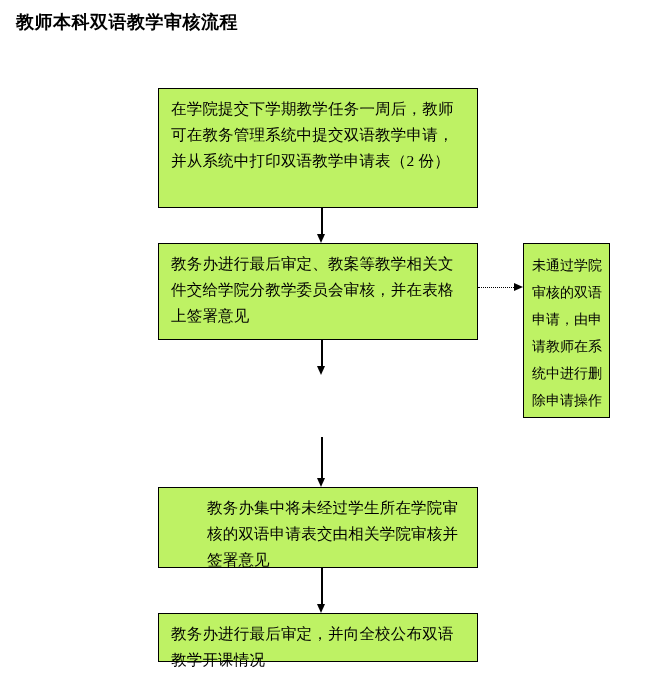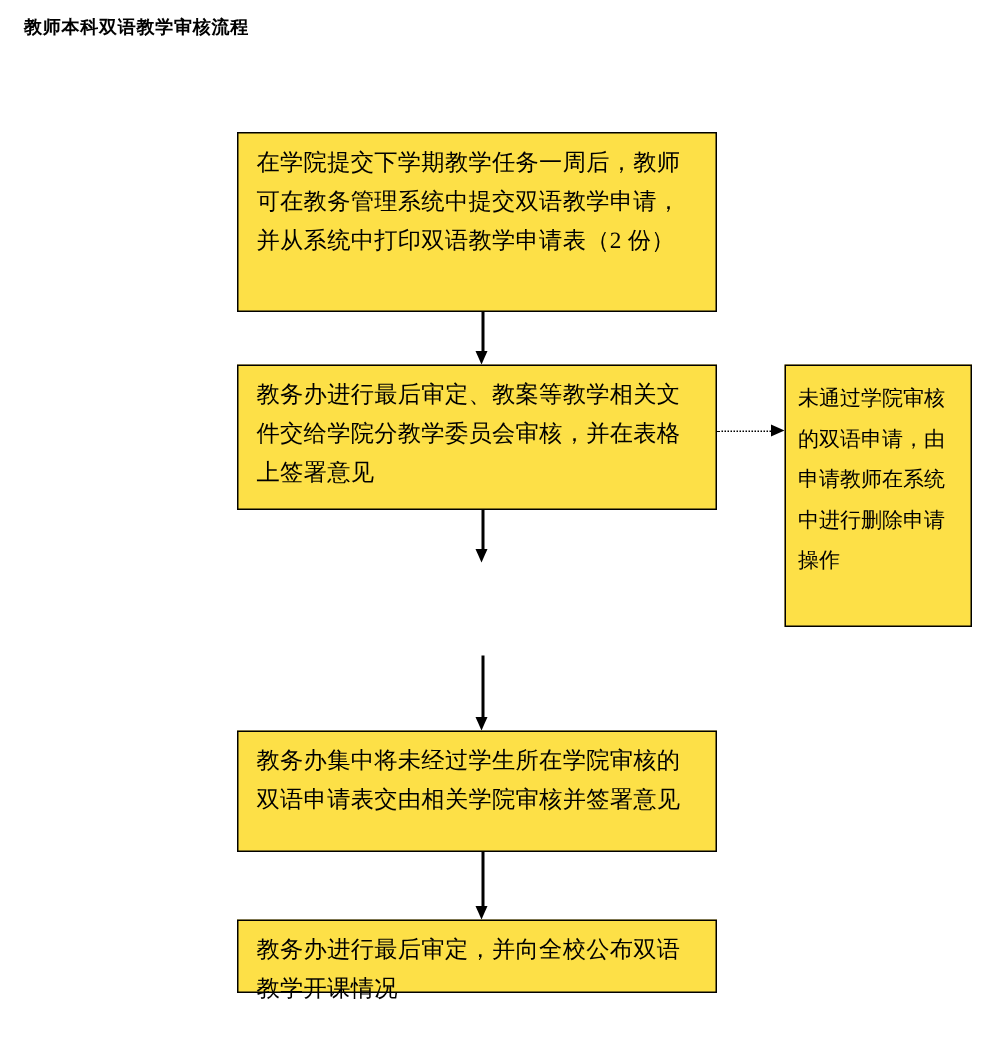--- a/index.html
+++ b/index.html
@@ -22,32 +22,32 @@
     width: 662px;
     height: 693px;
   }
 
   .page-title {
     position: absolute;
     left: 16px;
     top: 10px;
     font-family: "Liberation Serif", "DejaVu Serif", serif;
     font-weight: bold;
-    font-size: 12px;
+    font-size: 18px;
     letter-spacing: 0.5px;
     color: #000000;
     white-space: nowrap;
   }
 
   
   .flow-box {
     position: absolute;
     box-sizing: border-box;
     border: 1px solid #000000;
-    background: #fde047;
+    background: #bef264;
     color: #000000;
   }
 
   .flow-box .box-text {
     display: block;
     font-family: "Liberation Serif", "DejaVu Serif", serif;
     font-size: 15.5px;
     line-height: 26px;
     color: #000000;
     padding: 7px 10px 0 12px;
@@ -56,28 +56,28 @@
     white-space: pre-wrap;
     word-break: break-all;
   }
 
   
   .main-box { left: 158px; width: 320px; }
 
   #box-1 { top: 88px;  height: 120px; }
   #box-2 { top: 243px; height: 97px; }
   #box-3 { top: 375px; height: 62px; }
-  #box-4 { top: 487px; height: 81px; }
+  #box-4 { top: 487px; height: 81px; padding-left: 36px; }
   #box-5 { top: 613px; height: 49px; }
 
   
   #side-box {
     left: 523px;
     top: 243px;
-    width: 125px;
+    width: 87px;
     height: 175px;
   }
   #side-box .box-text {
     font-family: "Liberation Sans", "DejaVu Sans", sans-serif;
     font-size: 14px;
     line-height: 27px;
     padding: 8px 4px 0 8px;
     letter-spacing: 0;
   }
 

